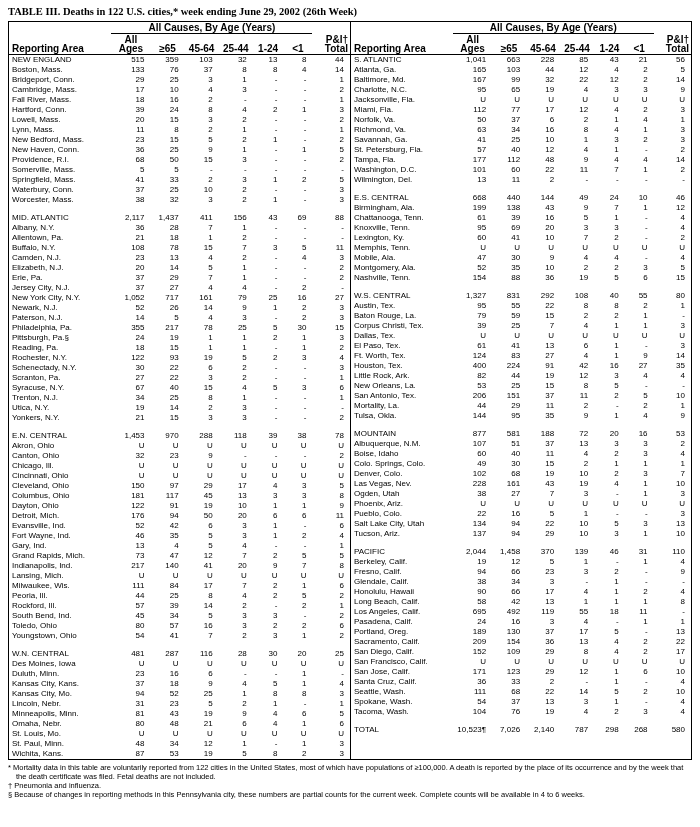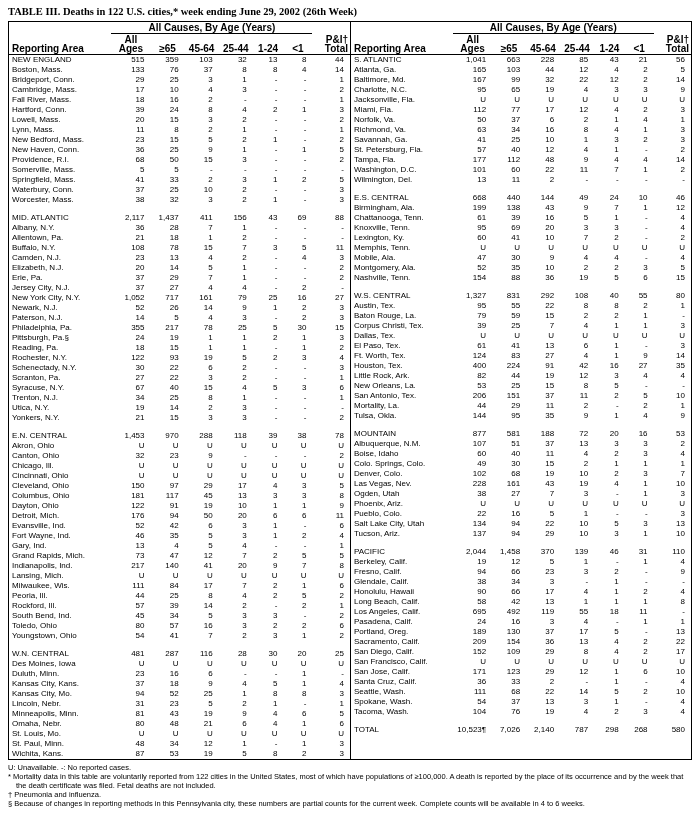--- a/index.html
+++ b/index.html
@@ -1475,19 +1475,18 @@
               <td class="num">268</td>
               <td class="num">580</td>
             </tr>
           </tbody>
       </table>
     </div>
 
   </div>
 
   <div class="footnotes" id="footnotes">
-      <div class="fn">U: Unavailable.          -: No reported cases.</div>
       <div class="fn">* Mortality data in this table are voluntarily reported from 122 cities in the United States, most of which have populations of ≥100,000. A death is reported by the place of its occurrence and by the week that the death certificate was filed. Fetal deaths are not included.</div>
       <div class="fn">† Pneumonia and influenza.</div>
       <div class="fn">§ Because of changes in reporting methods in this Pennsylvania city, these numbers are partial counts for the current week. Complete counts will be available in 4 to 6 weeks.</div>
     </div>
 
 </div>
 
 </body></html>

